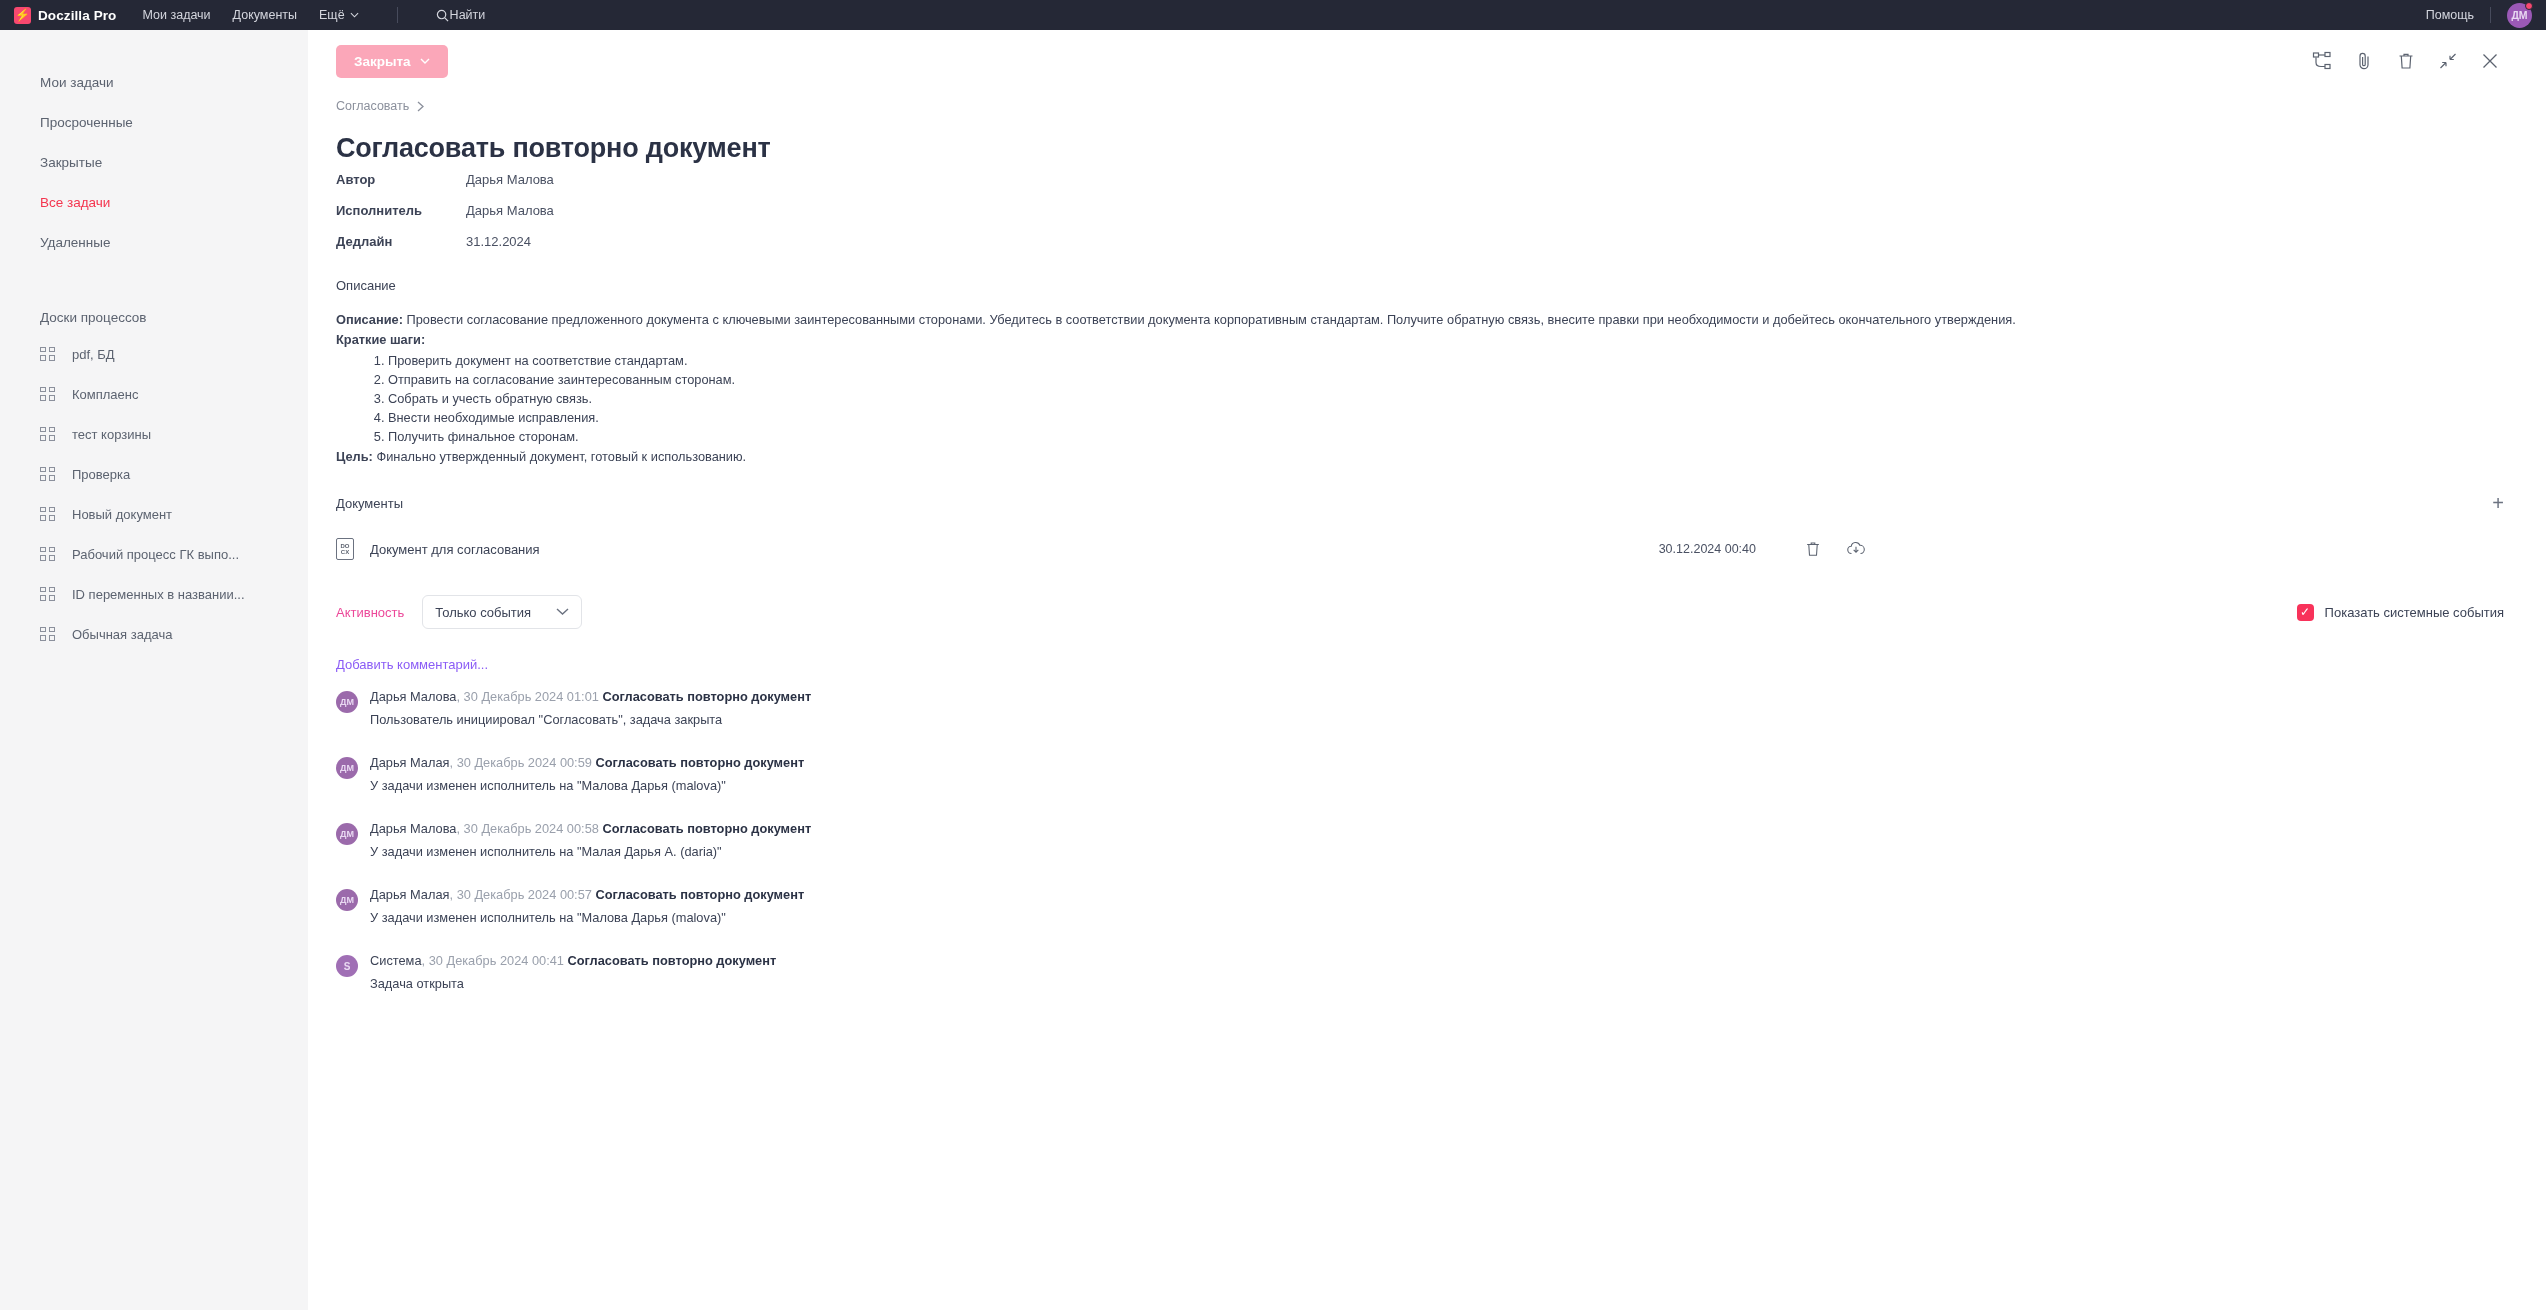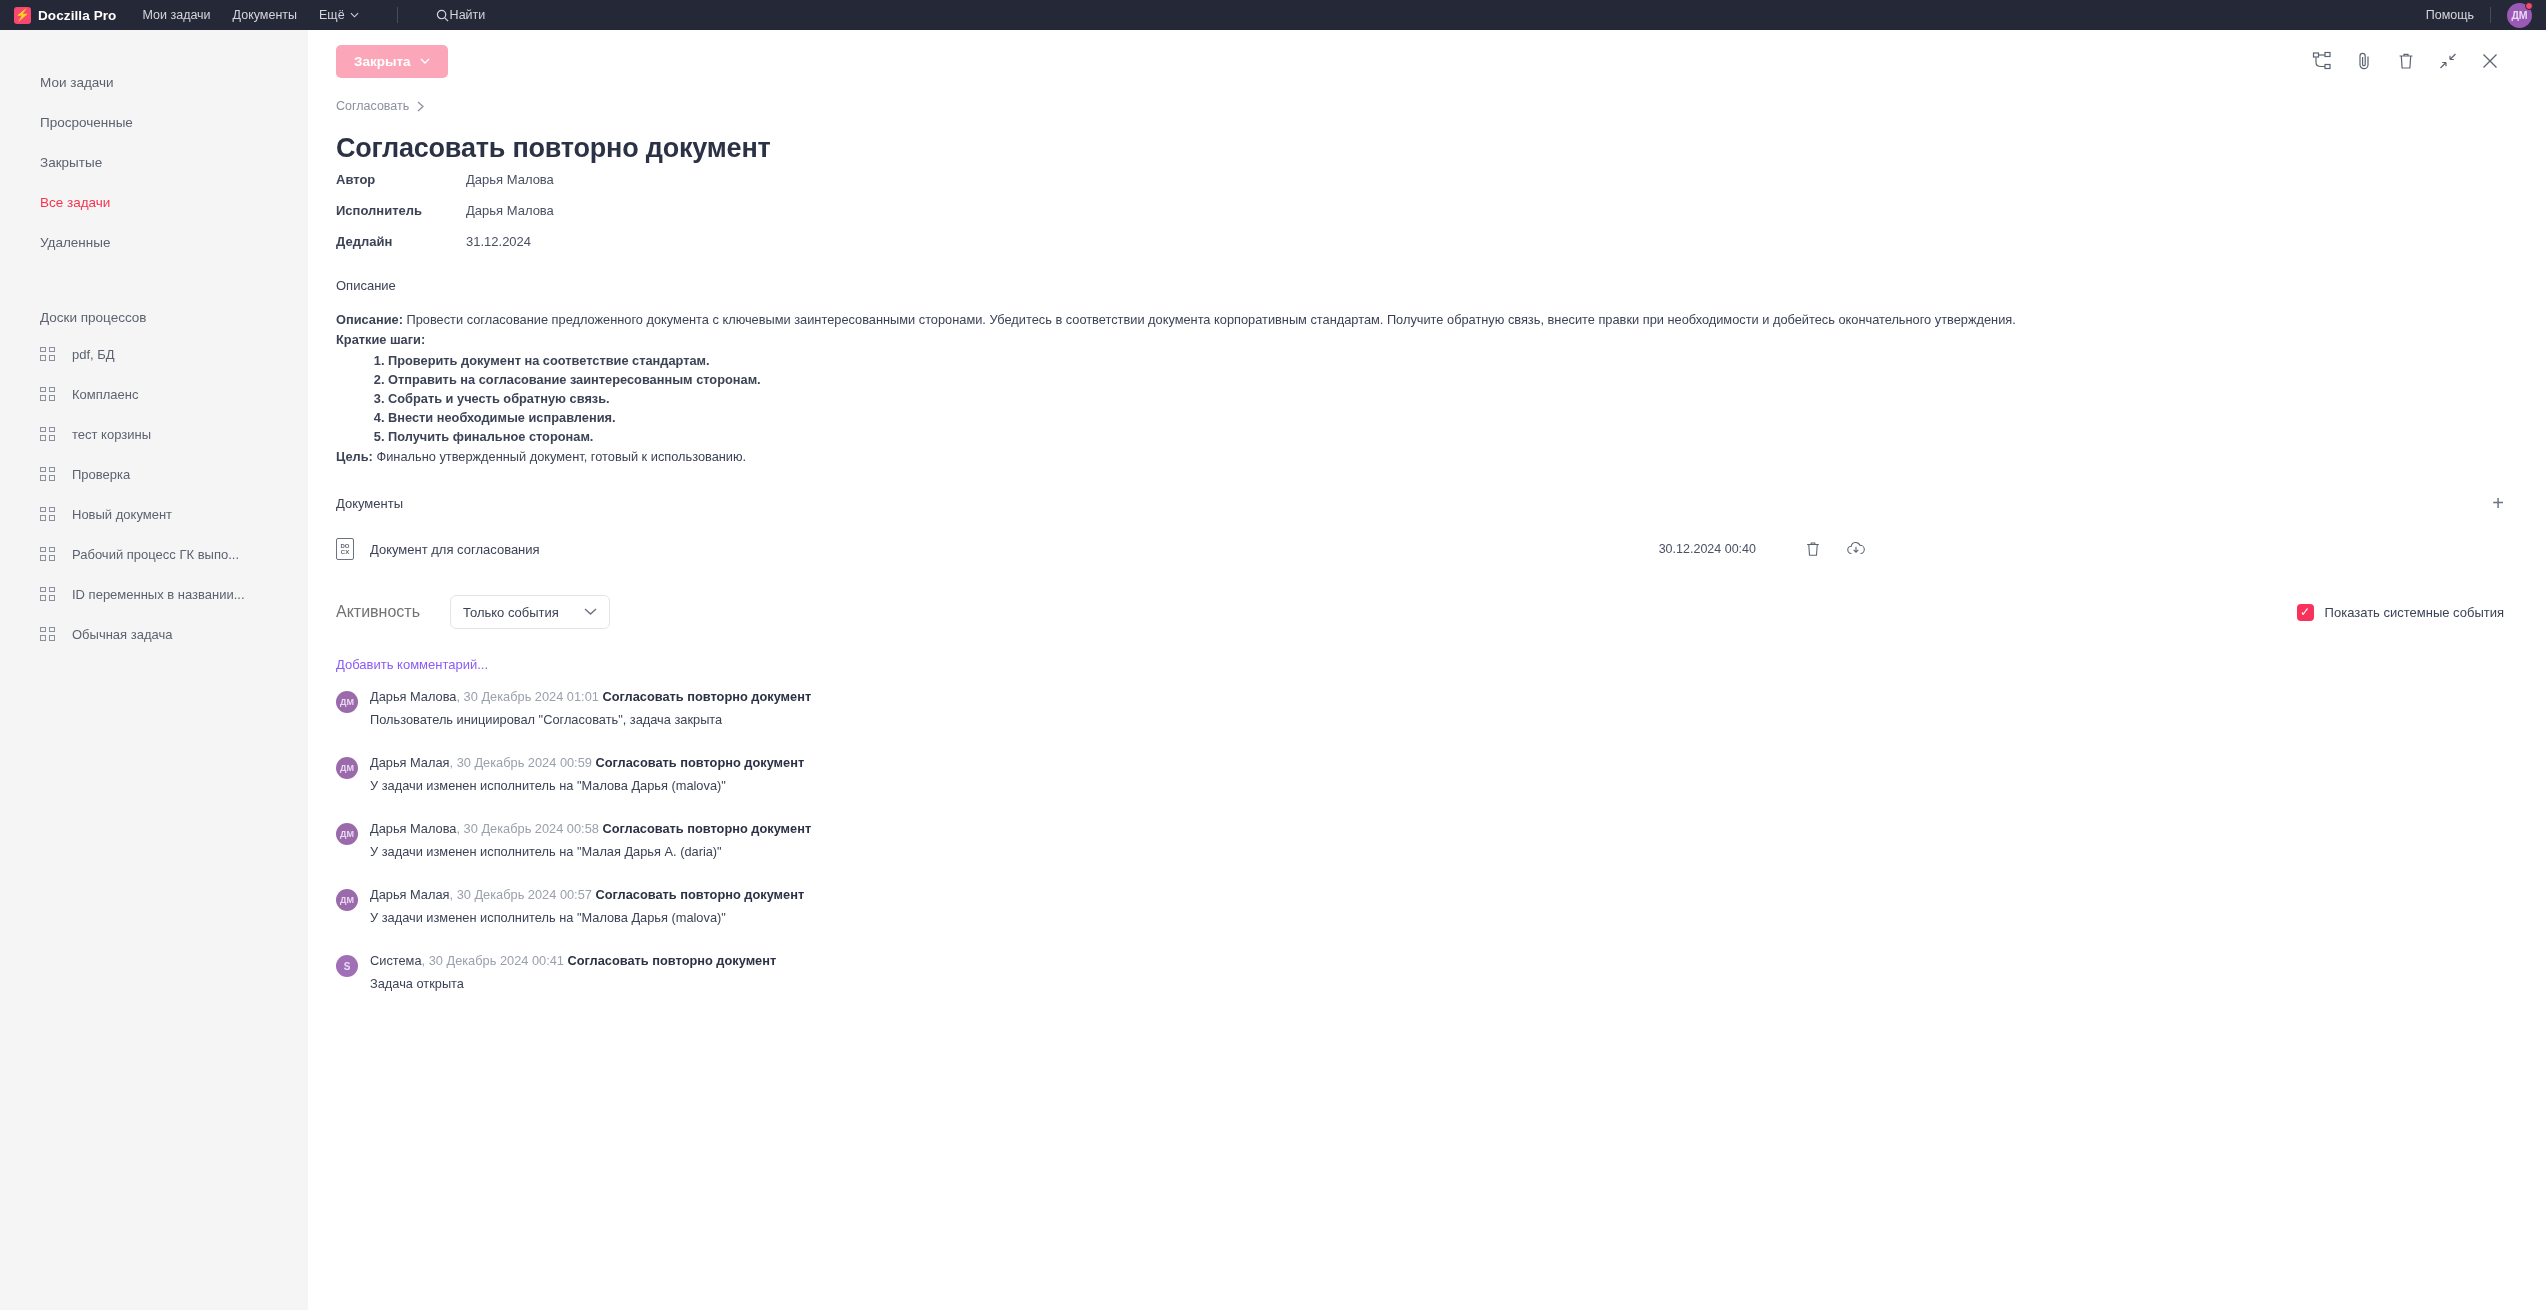--- a/index.html
+++ b/index.html
@@ -108,38 +108,38 @@
   .meta-row { display: flex; align-items: center; height: 31px; }
   .meta-label { width: 130px; font-size: 13px; color: #3c4356; font-weight: bold; }
   .meta-value { font-size: 13px; color: #4a5163; }
 
   .section-label { font-size: 13px; color: #3c4356; margin-top: 21px; }
 
   .description { margin-top: 20px; font-size: 12.8px; color: #3c4356; line-height: 1.04; }
   .desc-p { margin-bottom: 7px; }
   .desc-p b { font-weight: bold; }
   .steps { margin: 0 0 7px 0; padding-left: 52px; list-style: decimal; }
-  .steps li { font-size: 12.8px; color: #3c4356; line-height: 1.02; margin-bottom: 6px; font-weight: bold; }
+  .steps li { font-size: 12.8px; color: #3c4356; line-height: 1.02; margin-bottom: 6px; }
 
   .docs-head { display: flex; align-items: center; margin-top: 30px; }
   .docs-title { font-size: 13px; color: #3c4356; }
   .plus-btn { margin-left: auto; font-size: 20px; color: #6b7280; line-height: 1; cursor: pointer; }
 
   .doc-row { display: flex; align-items: center; margin-top: 22px; height: 28px; }
   .doc-icon {
     width: 18px; height: 22px; border: 1.4px solid #6b7280; border-radius: 2px;
     display: flex; flex-direction: column; align-items: center; justify-content: center;
     font-size: 6px; color: #5c6370; line-height: 1.05; font-weight: bold; flex: 0 0 auto;
   }
   .doc-name { font-size: 13px; color: #3c4356; margin-left: 16px; }
   .doc-date { font-size: 12.5px; color: #4a5163; margin-left: auto; }
   .doc-actions { display: flex; align-items: center; gap: 24px; margin-left: 48px; width: 700px; }
 
   .activity-bar { display: flex; align-items: center; margin-top: 32px; }
-  .activity-label { font-size: 16px; color: #737373; margin-right: 30px; }
+  .activity-label { font-size: 13px; color: #ec4899; margin-right: 18px; }
   .activity-select {
     width: 160px; height: 34px; border: 1px solid #e2e4e8; border-radius: 6px;
     display: flex; align-items: center; padding: 0 12px;
     font-size: 13px; color: #3c4356; background: #fff; cursor: pointer;
   }
   .chev-down { margin-left: auto; color: #6b7280; }
   .sysevents { margin-left: auto; display: flex; align-items: center; gap: 11px; }
   .cbox {
     width: 17px; height: 17px; border-radius: 4px; background: #f8325a;
     display: flex; align-items: center; justify-content: center;

